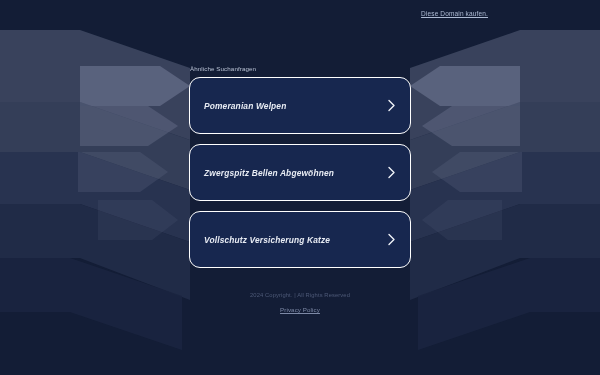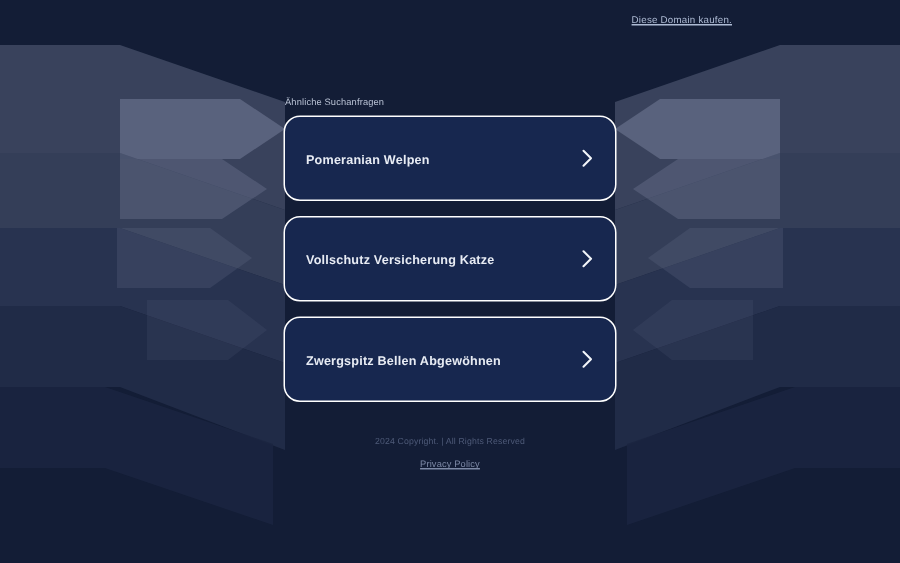--- a/index.html
+++ b/index.html
@@ -94,20 +94,21 @@
     align-items: center;
     cursor: pointer;
   }
   .search-card-label {
     font-size: 8.4px;
     font-weight: bold;
     color: #e8ecf4;
     letter-spacing: 0.15px;
     margin-left: 14px;
     flex: 1;
+    font-style: italic;
   }
   .search-card-chevron {
     margin-right: 14px;
     width: 9px;
     height: 13px;
     flex: none;
     display: block;
   }
 
   #footer {
@@ -187,33 +188,33 @@
   <div id="cards">
 
     <div class="search-card">
       <span class="search-card-label">Pomeranian Welpen</span>
       <svg class="search-card-chevron" viewBox="0 0 9 13" fill="none">
         <path d="M2 1.5 L7 6.5 L2 11.5" stroke="#f0f3f8" stroke-width="1.4" stroke-linecap="round" stroke-linejoin="round"></path>
       </svg>
     </div>
 
     <div class="search-card">
+      <span class="search-card-label">Zwergspitz Bellen Abgewöhnen</span>
+      <svg class="search-card-chevron" viewBox="0 0 9 13" fill="none">
+        <path d="M2 1.5 L7 6.5 L2 11.5" stroke="#f0f3f8" stroke-width="1.4" stroke-linecap="round" stroke-linejoin="round"></path>
+      </svg>
+    </div>
+
+    <div class="search-card">
       <span class="search-card-label">Vollschutz Versicherung Katze</span>
       <svg class="search-card-chevron" viewBox="0 0 9 13" fill="none">
         <path d="M2 1.5 L7 6.5 L2 11.5" stroke="#f0f3f8" stroke-width="1.4" stroke-linecap="round" stroke-linejoin="round"></path>
       </svg>
     </div>
 
-    <div class="search-card">
-      <span class="search-card-label">Zwergspitz Bellen Abgewöhnen</span>
-      <svg class="search-card-chevron" viewBox="0 0 9 13" fill="none">
-        <path d="M2 1.5 L7 6.5 L2 11.5" stroke="#f0f3f8" stroke-width="1.4" stroke-linecap="round" stroke-linejoin="round"></path>
-      </svg>
-    </div>
-
   </div>
 
   <div id="footer">
     <div id="copyright">2024 Copyright. | All Rights Reserved</div>
     <a id="privacy-policy">Privacy Policy</a>
   </div>
 
 </div>
 
 </body></html>

